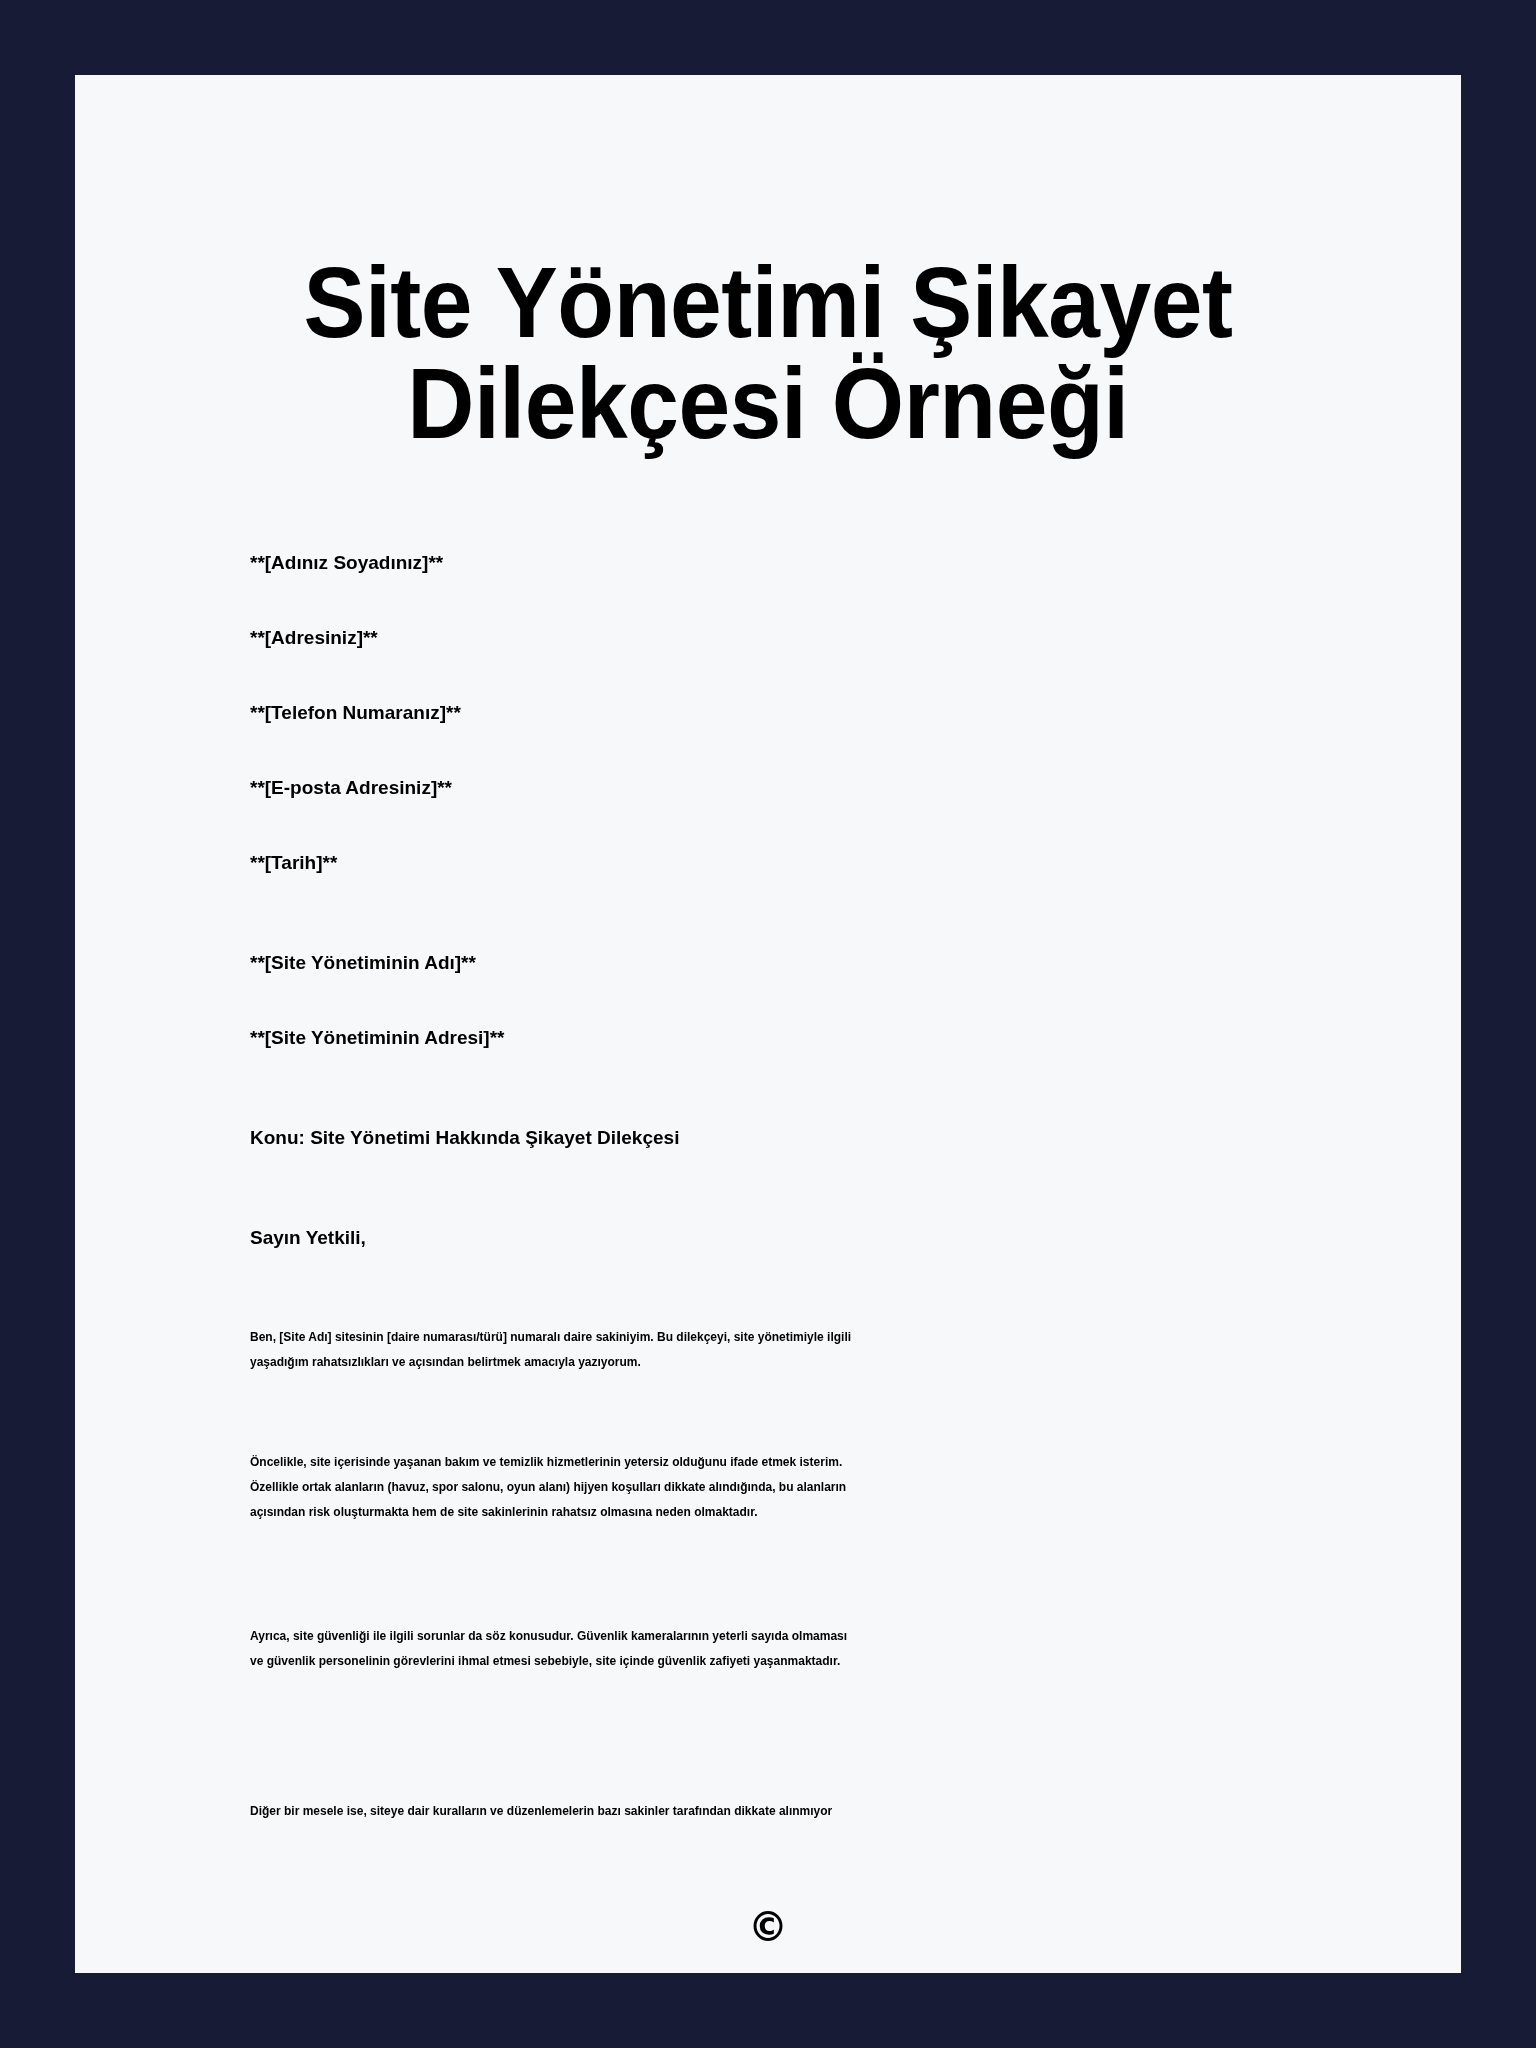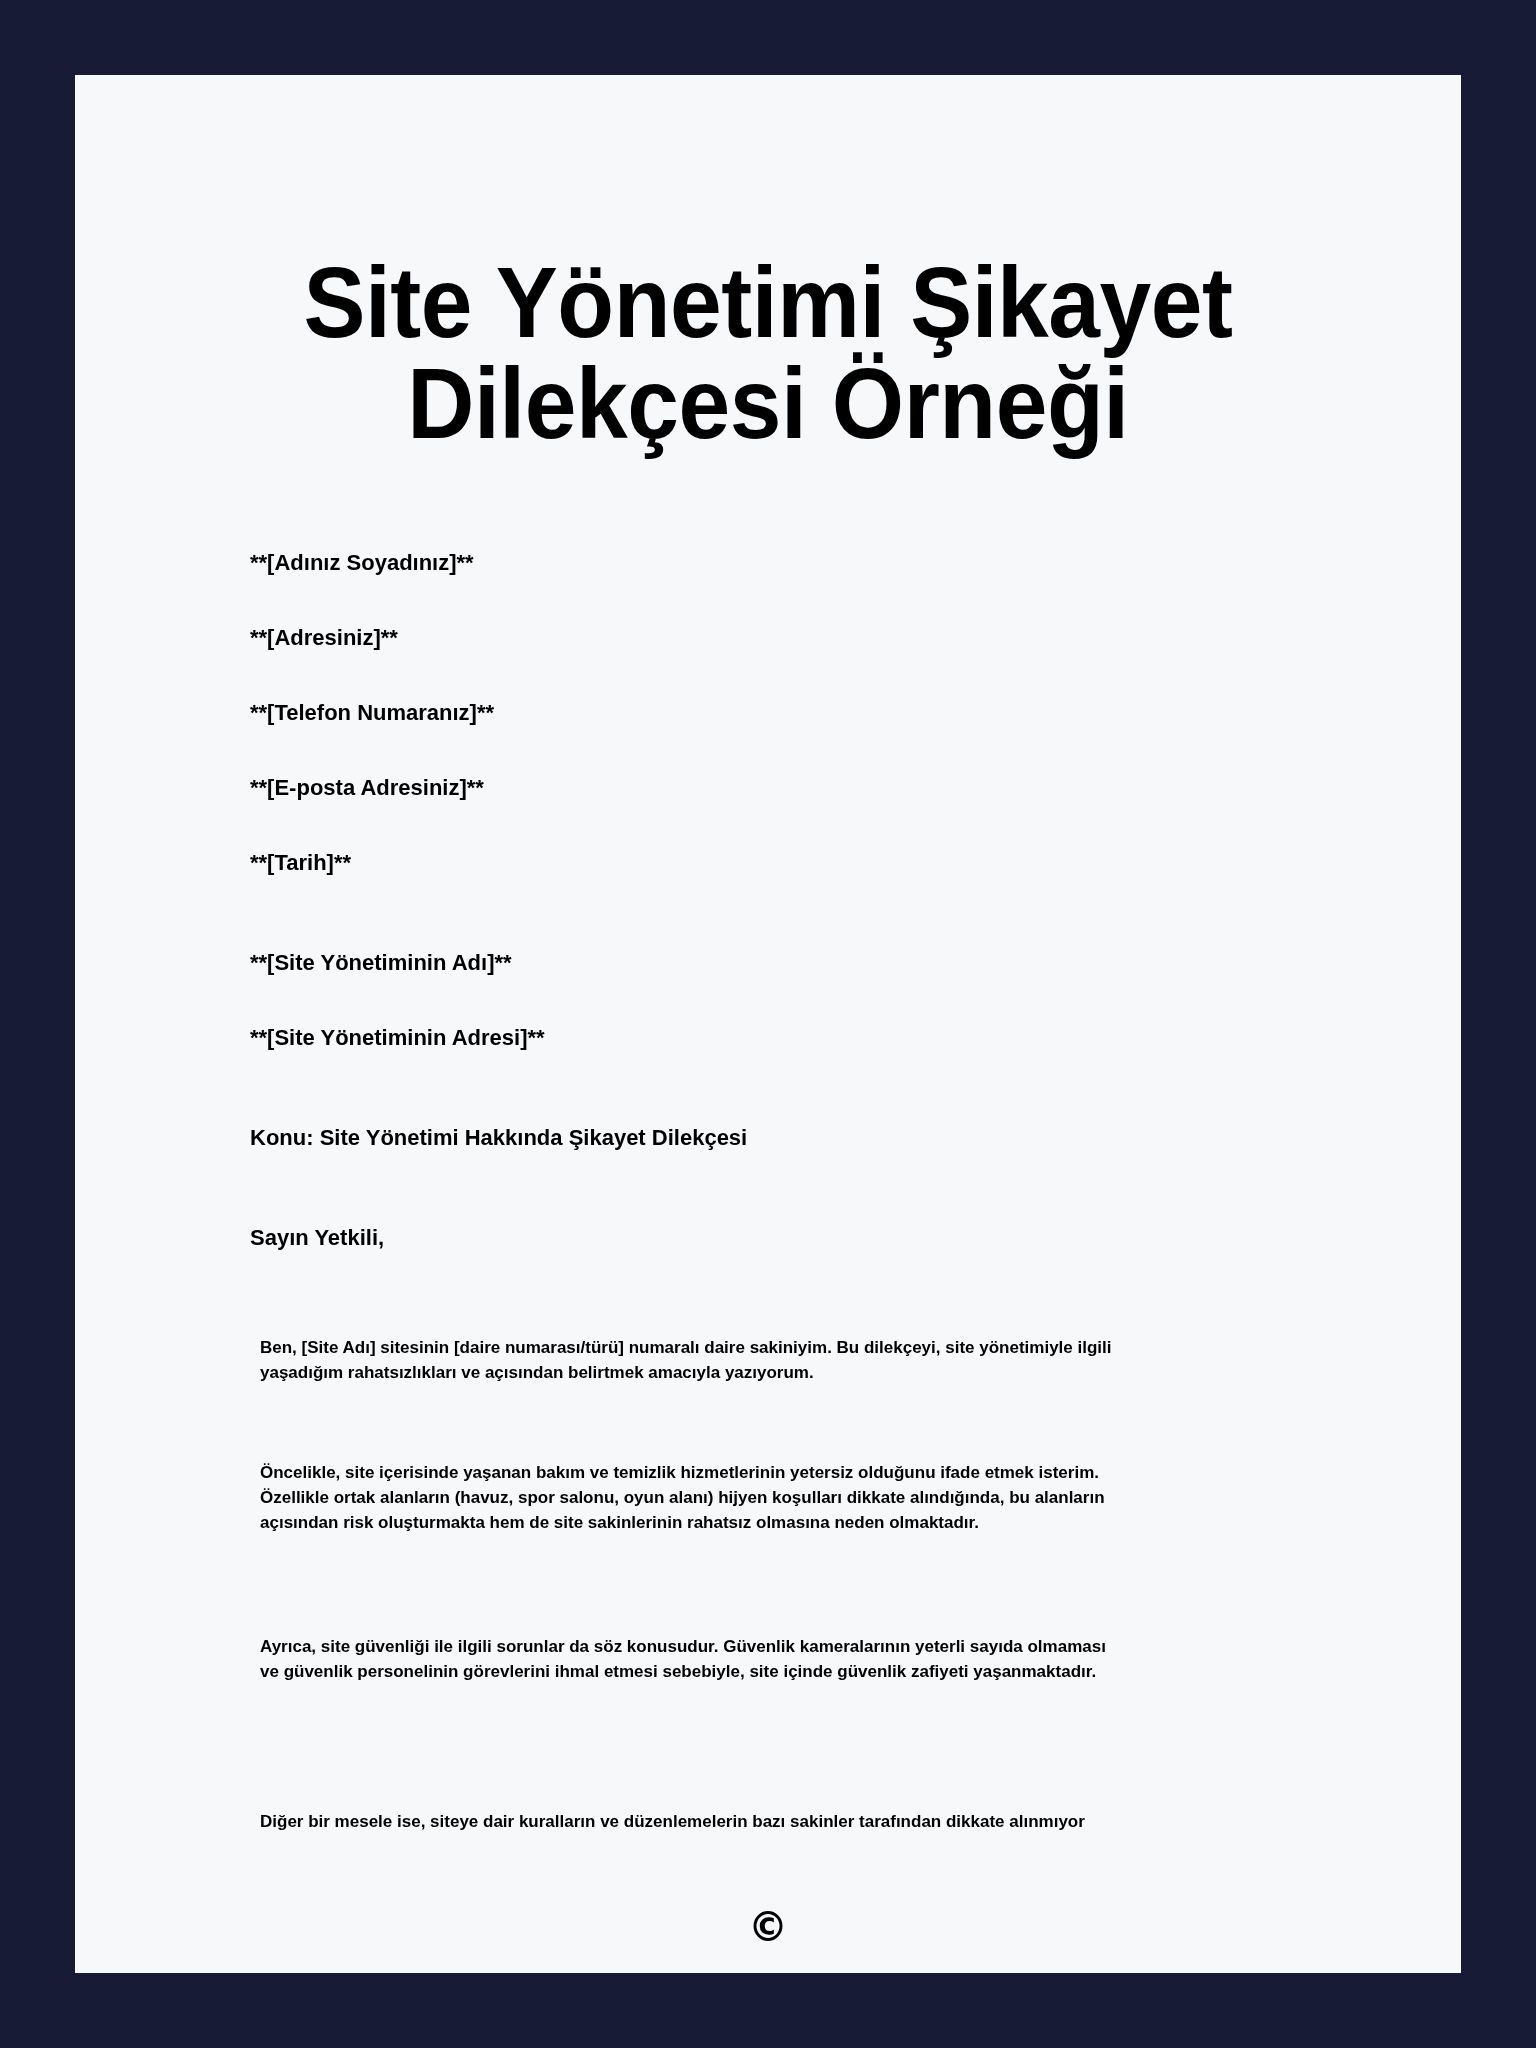--- a/index.html
+++ b/index.html
@@ -36,34 +36,34 @@
       letter-spacing: -0.5px;
       margin: 0;
       transform: scaleX(0.93);
       transform-origin: center top;
     }
     .line {
       position: absolute;
       left: 250px;
       font-family: "Liberation Sans", sans-serif;
       font-weight: bold;
-      font-size: 22px;
+      font-size: 19px;
       line-height: 25px;
       white-space: nowrap;
       margin: 0;
     }
     .para {
       position: absolute;
       left: 250px;
       width: 1030px;
       font-family: "Liberation Sans", sans-serif;
       font-weight: bold;
-      font-size: 17px;
+      font-size: 12px;
       line-height: 25px;
-      margin: 10px;
+      margin: 0;
     }
     .para .pl {
       display: block;
       white-space: nowrap;
     }
     .copyright {
       position: absolute;
       left: 748px;
       top: 1907px;
       width: 40px;

